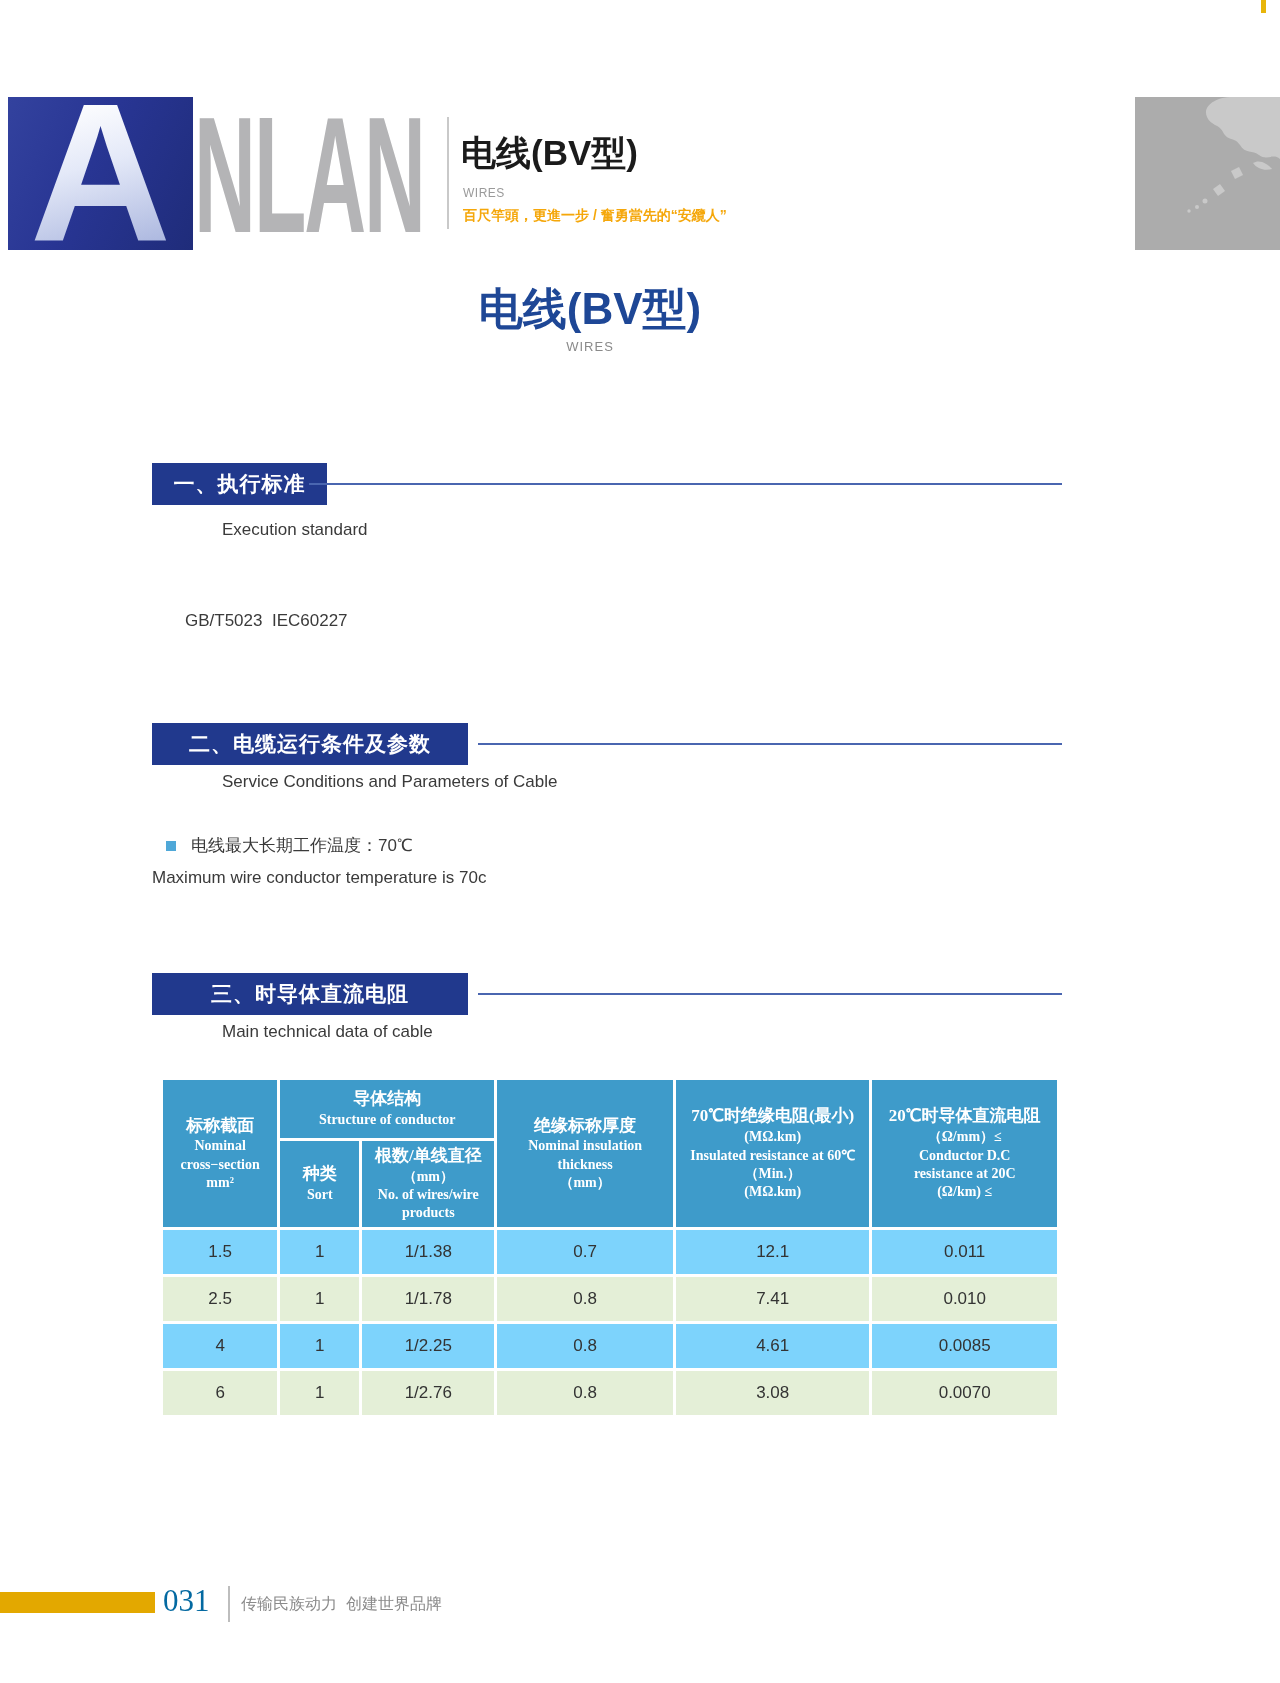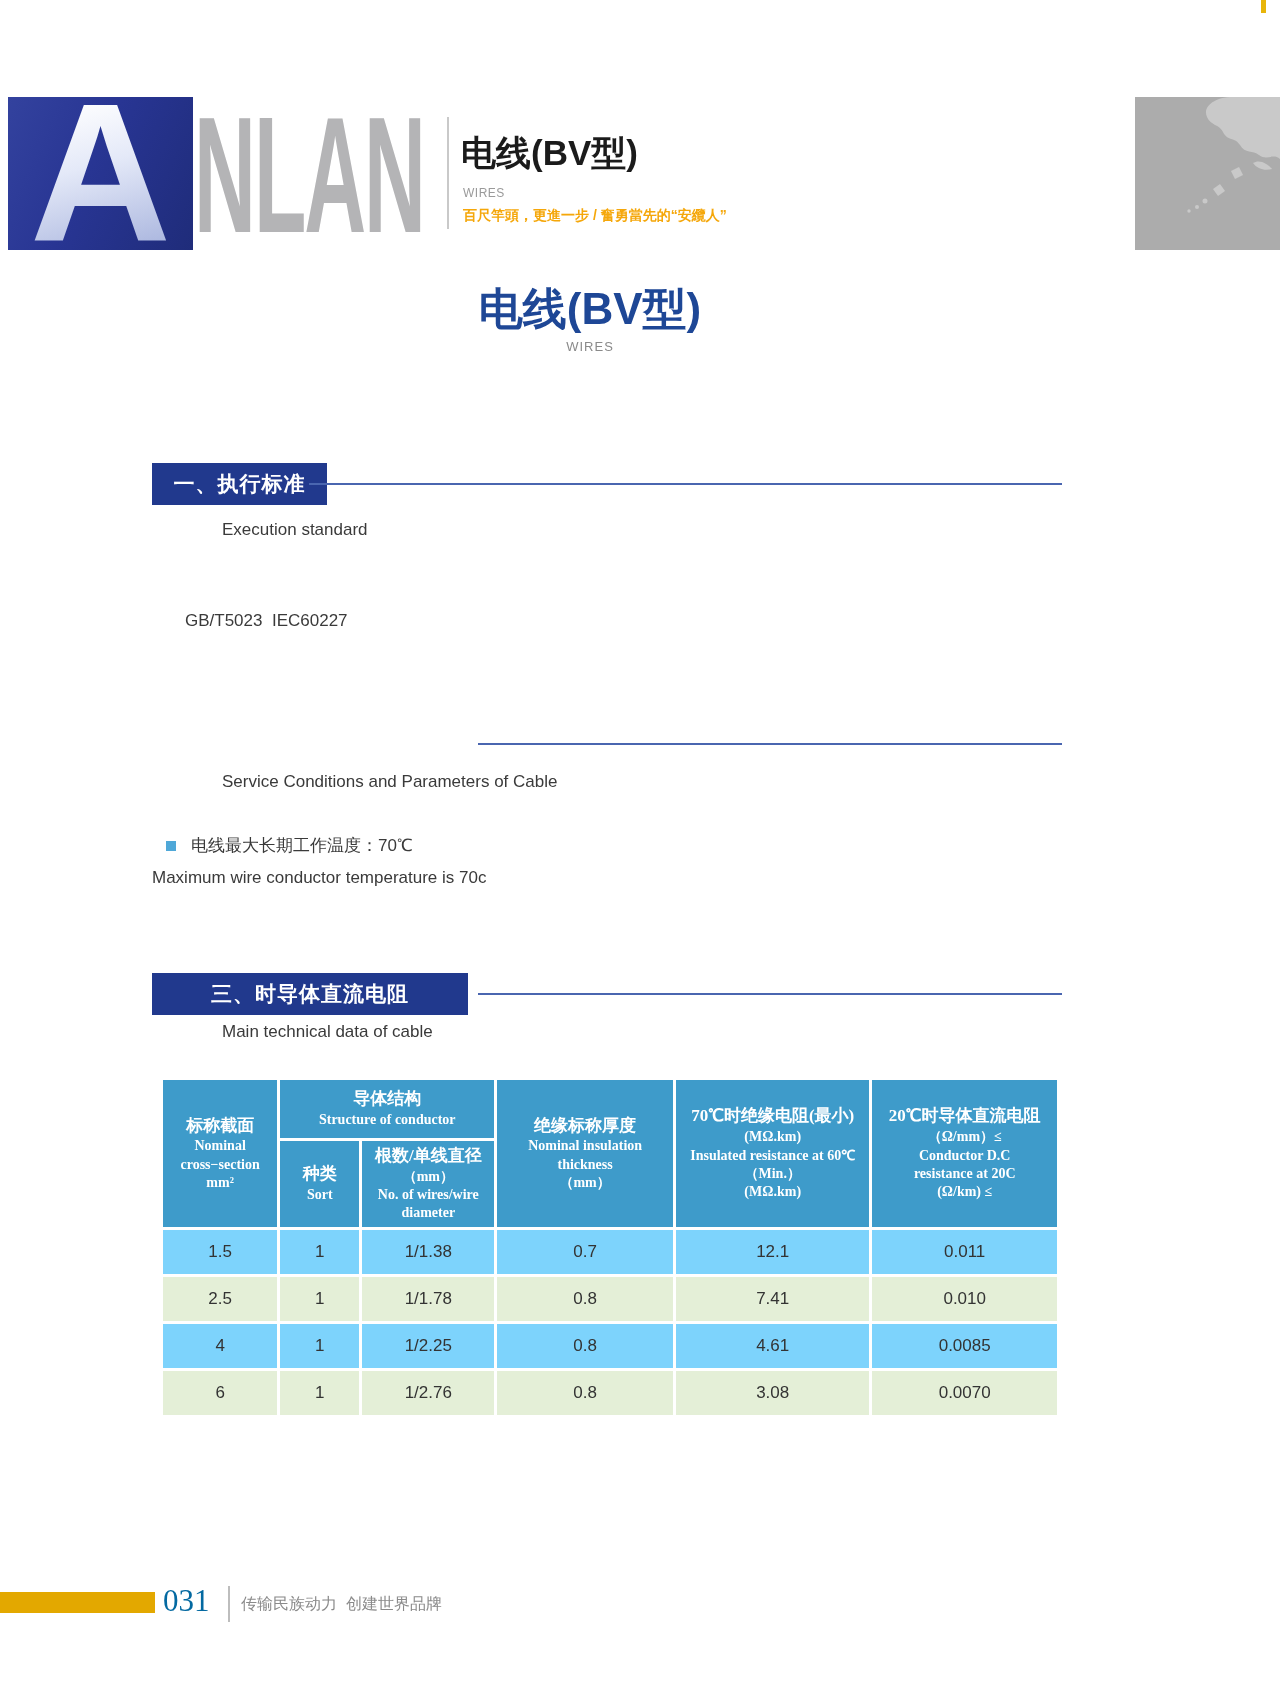--- a/index.html
+++ b/index.html
@@ -87,20 +87,21 @@
   <div class="top-right-mark"></div>
 
   <div class="main-title-cn">电线(BV型)</div>
   <div class="main-title-en">WIRES</div>
 
   <div class="sec-box" style="left:152px; top:463px; width:175px;">一、执行标准</div>
   <div class="sec-rule" style="left:309px; top:483px; width:753px;"></div>
   <div class="sec-sub" style="left:222px; top:520px;">Execution standard</div>
   <div class="body-line" style="left:185px; top:572px;margin-top:39px;">GB/T5023  IEC60227</div>
 
+  <div class="sec-box" style="left:152px; top:723px; width:316px;">二、电缆运行条件及参数</div>
   <div class="sec-rule" style="left:478px; top:743px; width:584px;"></div>
   <div class="sec-sub" style="left:222px; top:772px;">Service Conditions and Parameters of Cable</div>
   <div class="bullet-sq" style="left:166px; top:841px;"></div>
   <div class="body-line" style="left:191px; top:834px;">电线最大长期工作温度：70℃</div>
   <div class="body-line" style="left:152px; top:868px;">Maximum wire conductor temperature is 70c</div>
 
   <div class="sec-box" style="left:152px; top:973px; width:316px;">三、时导体直流电阻</div>
   <div class="sec-rule" style="left:478px; top:993px; width:584px;"></div>
   <div class="sec-sub" style="left:222px; top:1022px;">Main technical data of cable</div>
 
@@ -148,21 +149,21 @@
       </tr>
       <tr class="tr-sub">
         <td>
           <div class="h-cn">种类</div>
           <div class="h-en">Sort</div>
         </td>
         <td>
           <div class="h-cn">根数/单线直径</div>
           <div class="h-en">（mm）</div>
           <div class="h-en">No. of wires/wire</div>
-          <div class="h-en">diameter</div>
+          <div class="h-en">products</div>
         </td>
       </tr>
     </thead>
     <tbody>
       <tr class="row-blue">
         <td>1.5</td>
         <td>1</td>
         <td>1/1.38</td>
         <td>0.7</td>
         <td>12.1</td>

